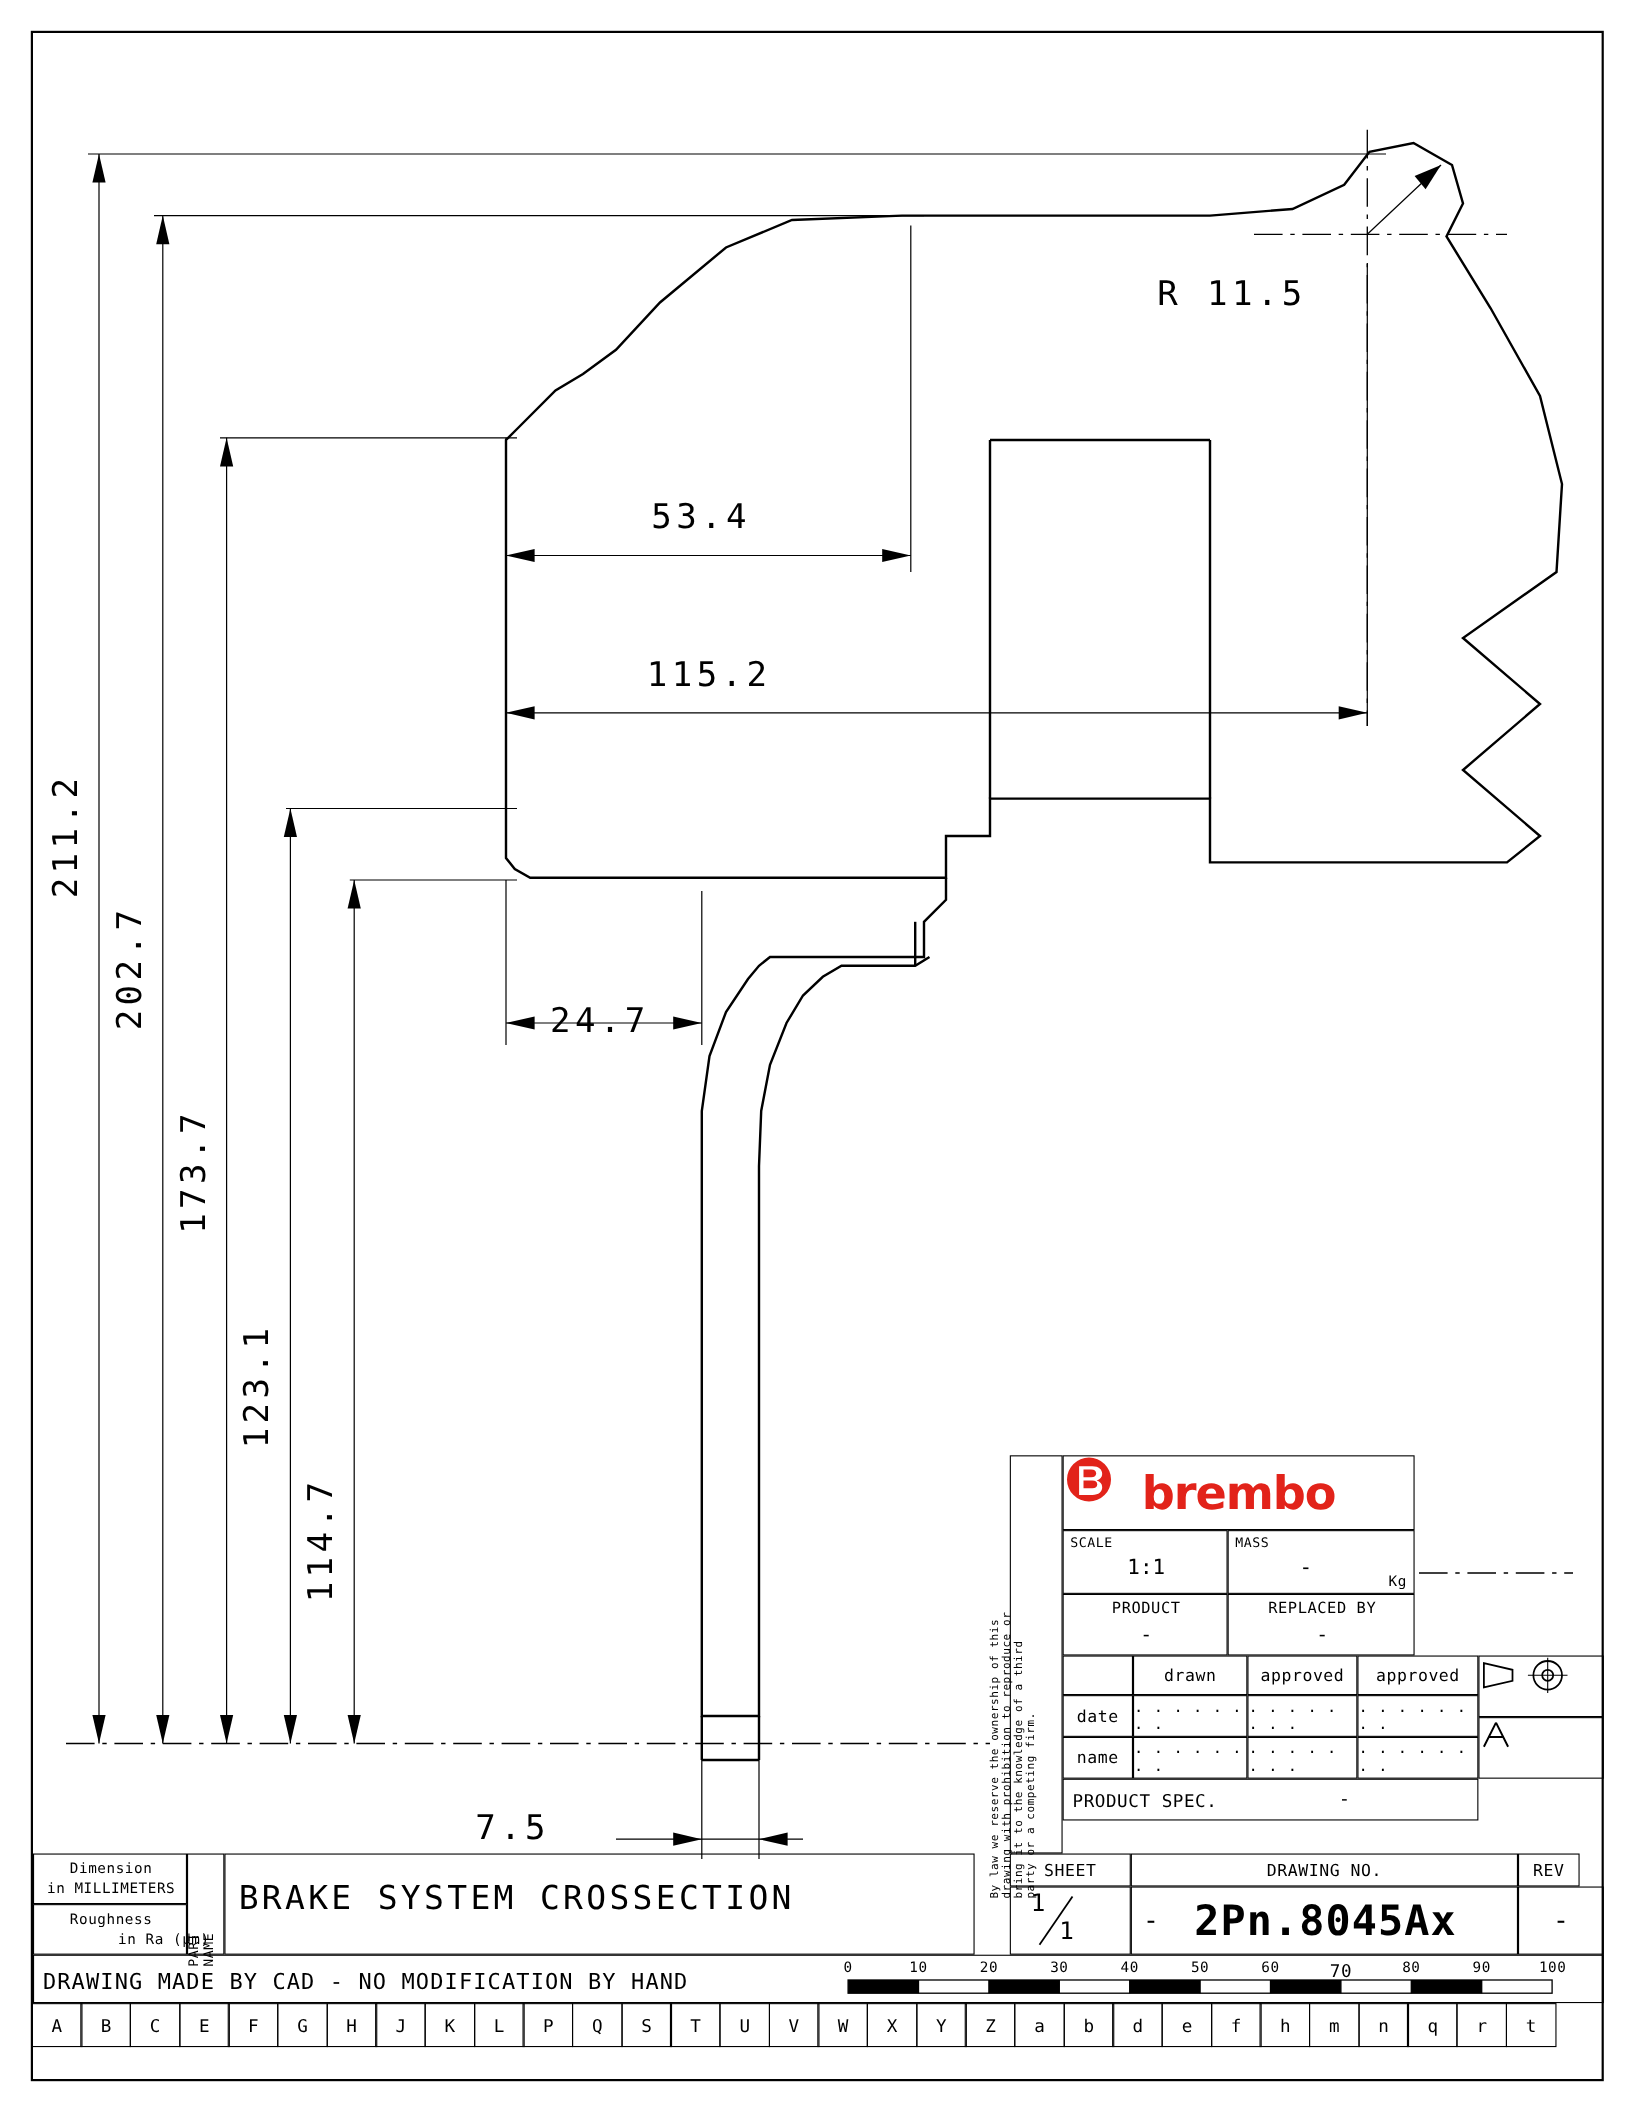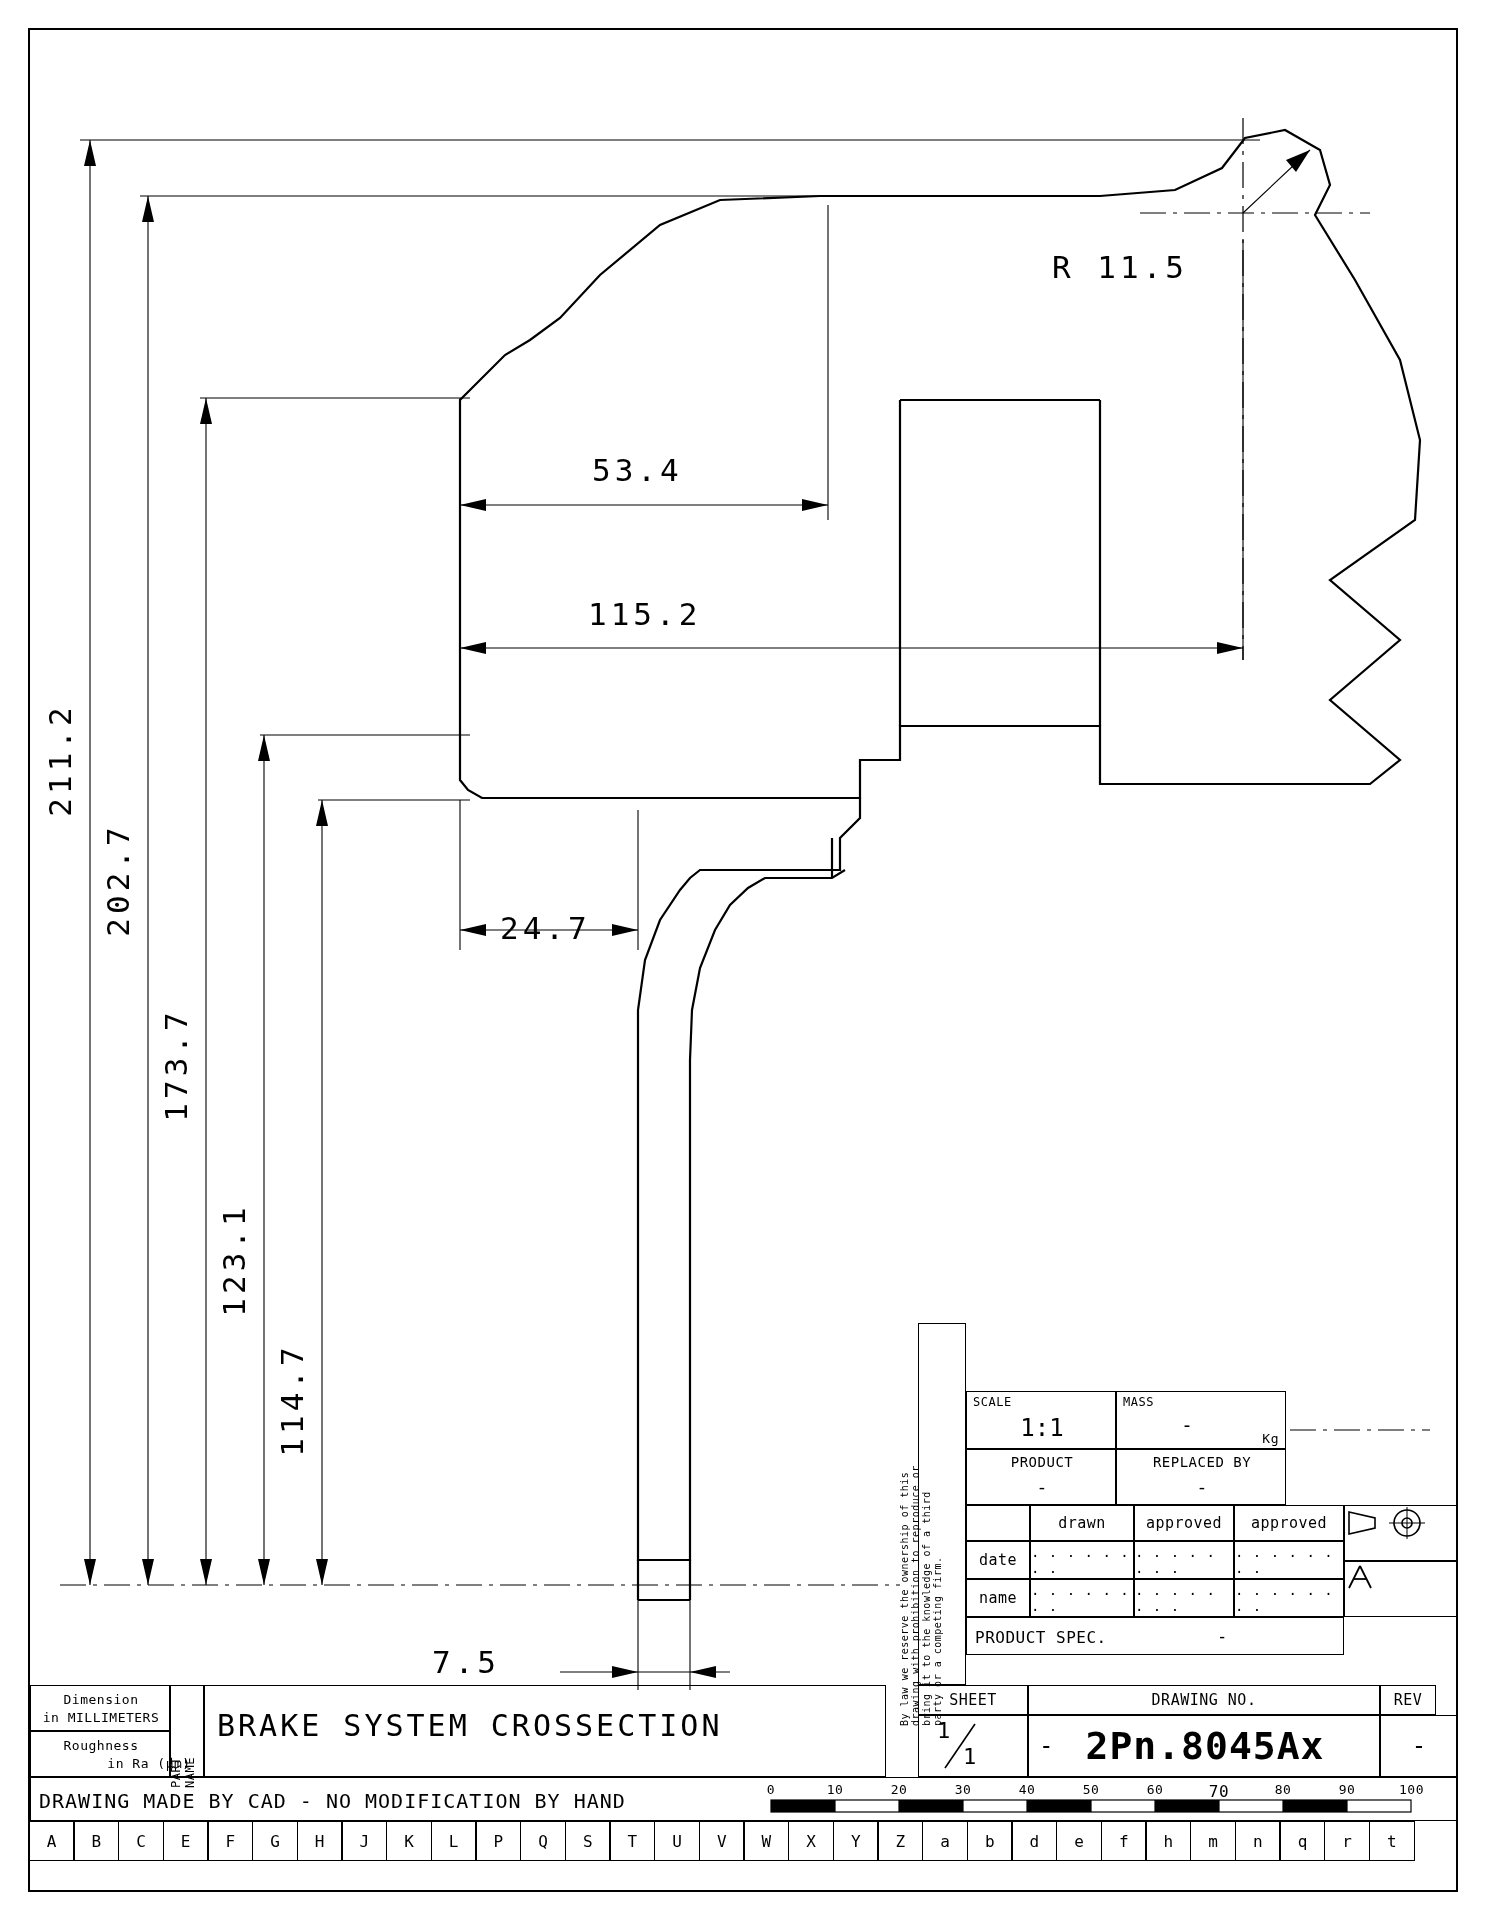--- a/index.html
+++ b/index.html
@@ -143,24 +143,33 @@
         <div class="lab" style="font-size:10px;line-height:11px;width:350px;">
           <div>By law we reserve the ownership of this</div>
           <div>drawing with prohibition to reproduce or</div>
           <div>bring it to the knowledge of a third</div>
           <div>party or a competing firm.</div>
         </div>
       </div>
     </div>
   </div>
 
+  <div class="tbl ctr" style="position:absolute;left:966px;top:1323px;width:320px;height:68px;">
+    <svg width="46" height="42" viewBox="0 0 46 42" style="margin-right:8px;">
+      <circle cx="23" cy="21" r="20" fill="#e2231a"></circle>
+      <path d="M14 9 h12 c6 0 9 3 9 7 0 3 -2 5 -5 6 3 1 5 3 5 6 0 4 -3 7 -9 7 h-12 z" fill="#fff"></path>
+      <path d="M18 12 h7 c3 0 4.5 1.5 4.5 3.5 0 2 -1.5 3.5 -4.5 3.5 h-7 z" fill="#e2231a"></path>
+      <path d="M18 22 h8 c3 0 4.5 1.5 4.5 3.5 0 2 -1.5 3.5 -4.5 3.5 h-8 z" fill="#e2231a"></path>
+    </svg>
+    <span style="font-family:'DejaVu Sans',sans-serif;font-size:42px;font-weight:bold;color:#e2231a;letter-spacing:-1px;">brembo</span>
+  </div>
 
   <div class="tbl" style="position:absolute;left:966px;top:1391px;width:150px;height:58px;">
     <div class="lab" style="position:absolute;left:6px;top:3px;">SCALE</div>
-    <div style="position:absolute;left:0;top:22px;width:150px;text-align:center;font-size:24px;">1:1</div>
+    <div style="position:absolute;left:0;top:22px;width:150px;text-align:center;font-size:19px;">1:1</div>
   </div>
   <div class="tbl" style="position:absolute;left:1116px;top:1391px;width:170px;height:58px;">
     <div class="lab" style="position:absolute;left:6px;top:3px;">MASS</div>
     <div style="position:absolute;left:0;top:22px;width:140px;text-align:center;font-size:19px;">-</div>
     <div class="lab" style="position:absolute;right:6px;bottom:2px;font-size:13px;">Kg</div>
   </div>
 
   <div class="tbl" style="position:absolute;left:966px;top:1449px;width:150px;height:56px;">
     <div class="lab" style="position:absolute;left:0;top:4px;width:150px;text-align:center;font-size:14px;">PRODUCT</div>
     <div style="position:absolute;left:0;top:26px;width:150px;text-align:center;font-size:18px;">-</div>

